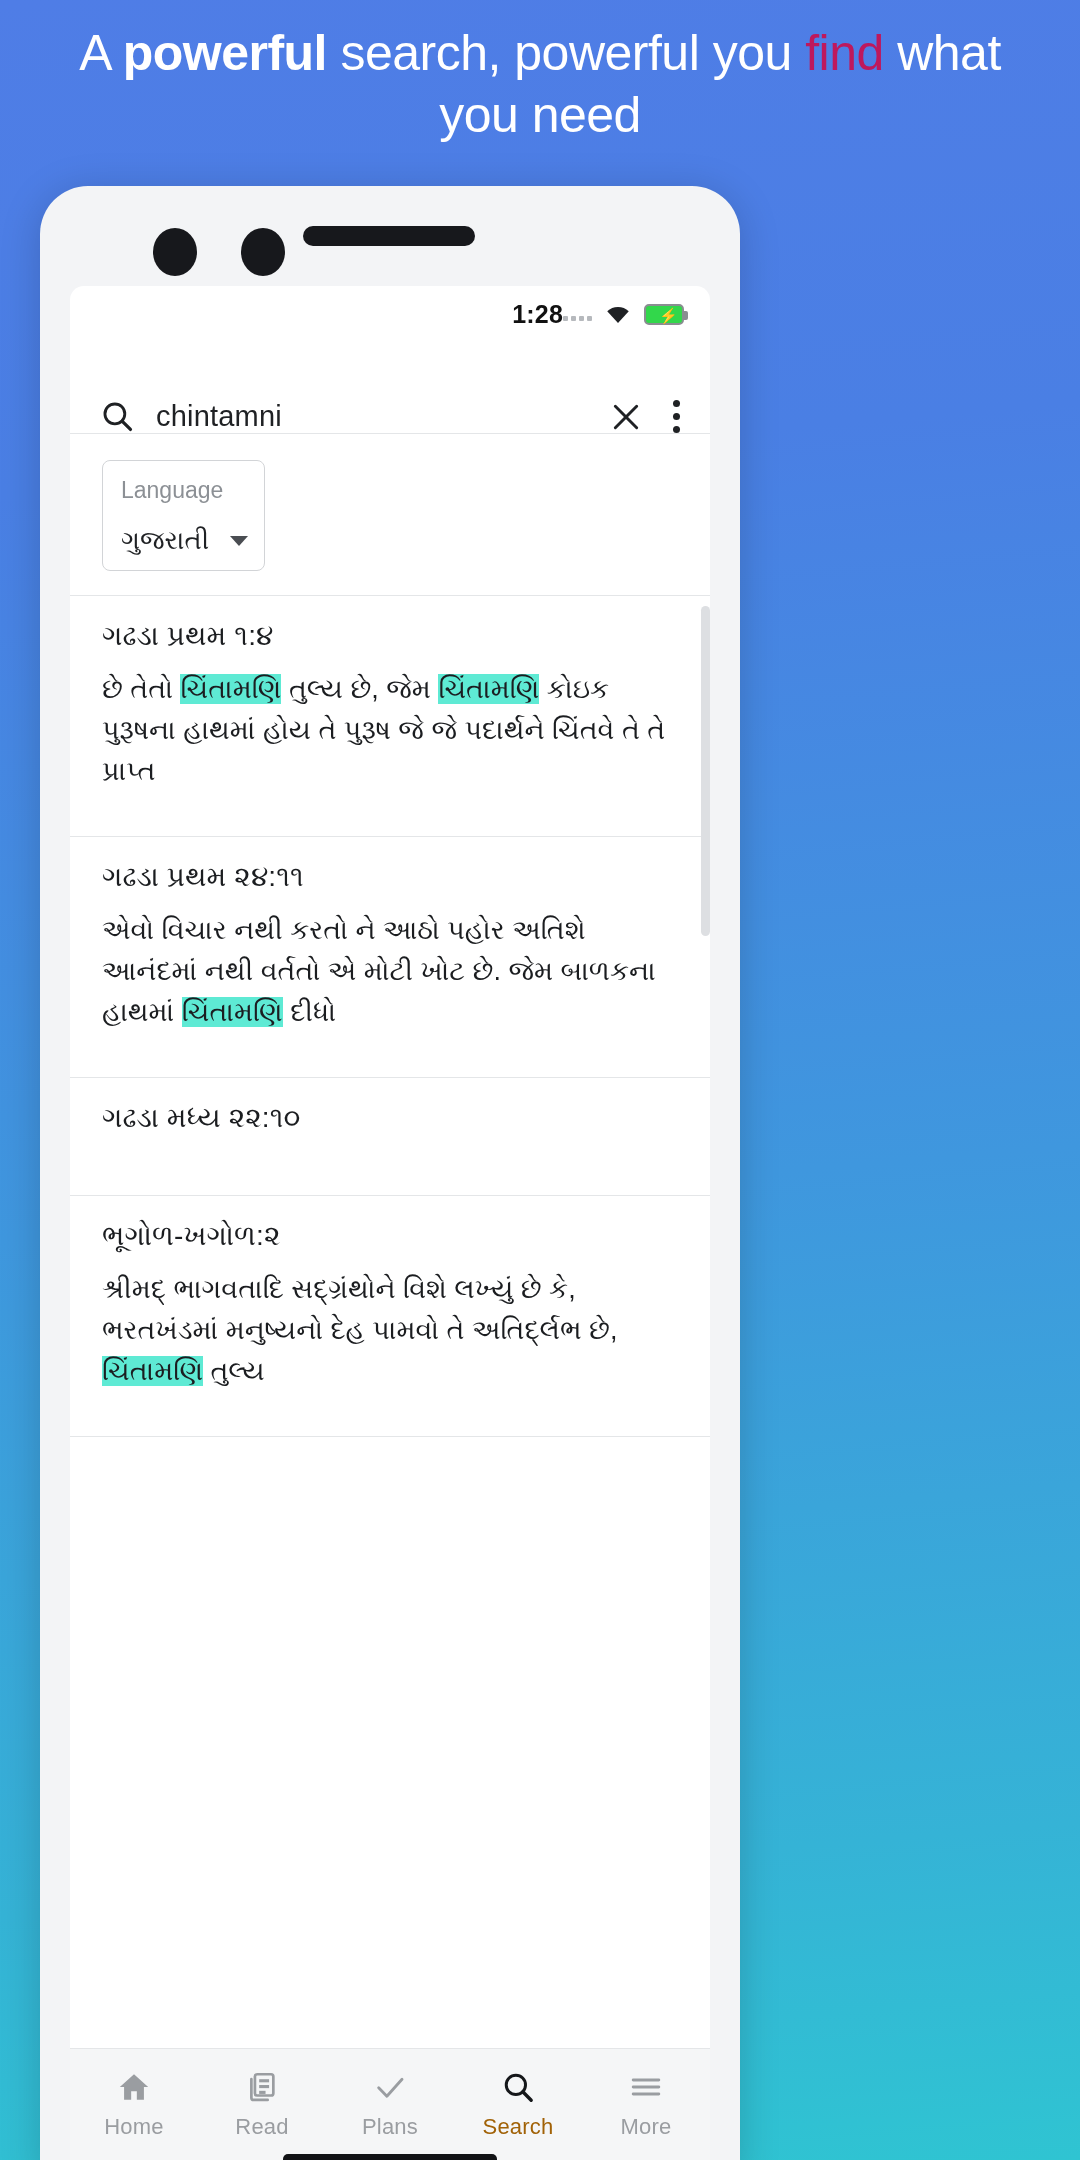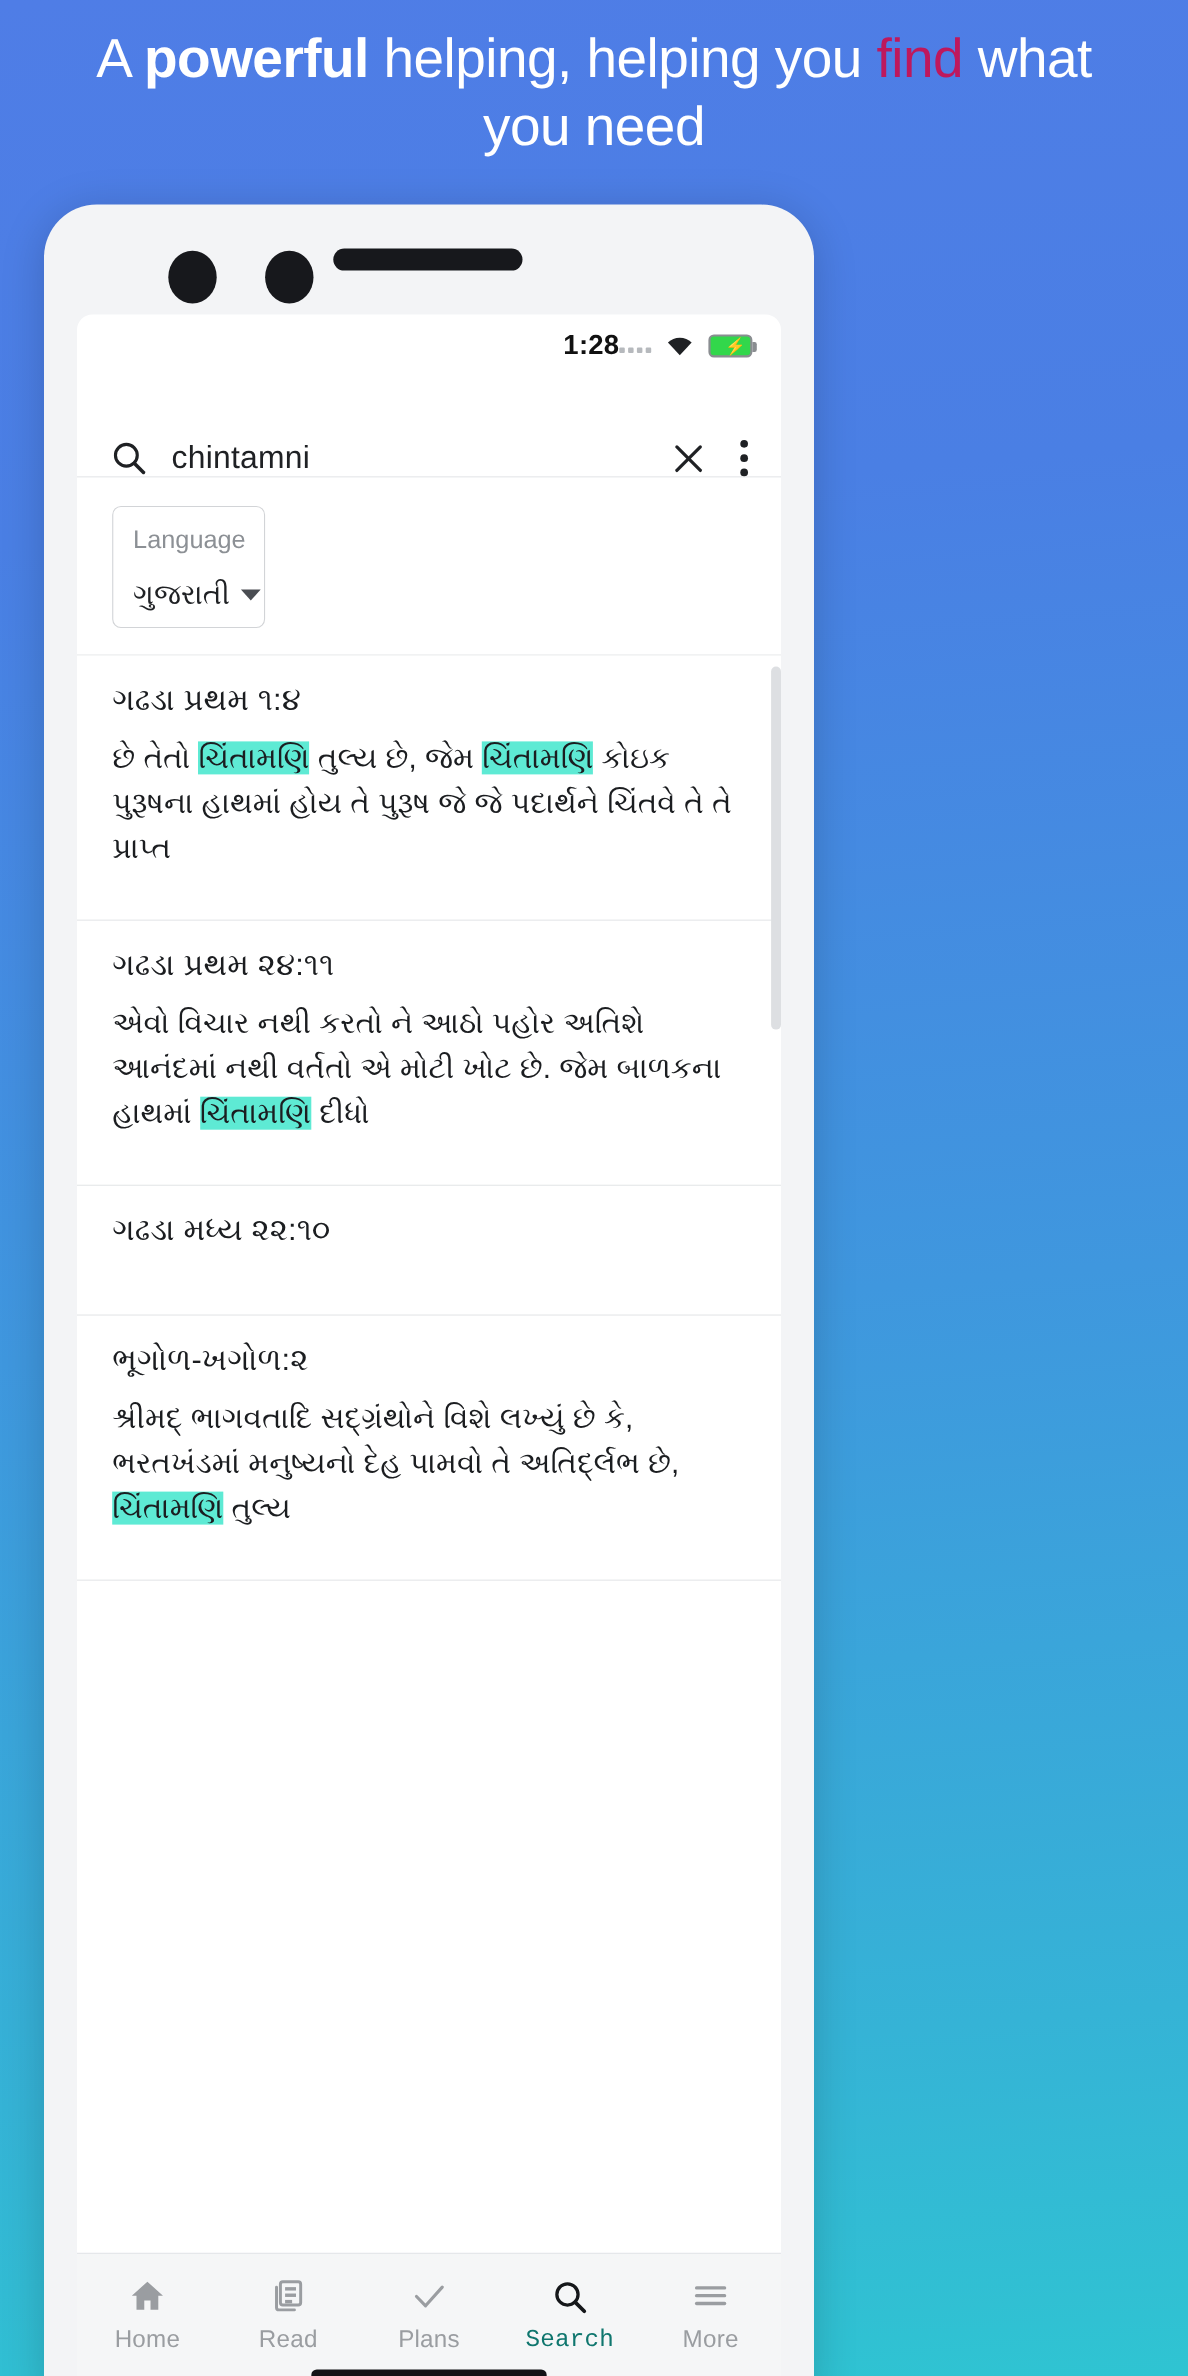--- a/index.html
+++ b/index.html
@@ -138,21 +138,21 @@
     margin-left: 8px; margin-right: 4px;
   }
   .overflow-btn i { width: 7px; height: 7px; background: #1f2124; border-radius: 50%; display: block; }
 
   
   .filter-row {
     padding: 26px 32px 24px 32px;
     border-bottom: 1px solid #e4e6e8;
   }
   .lang-box {
-    width: 139px;
+    width: 163px;
     border: 1.5px solid #d2d4d7;
     border-radius: 8px;
     padding: 16px 16px 14px 18px;
   }
   .lang-label {
     font-size: 23px;
     color: #8c9095;
     margin-bottom: 14px;
   }
   .lang-value-row {
@@ -218,37 +218,37 @@
     justify-content: center;
     gap: 9px;
     padding-bottom: 16px;
   }
   .nav-icon { height: 36px; display: flex; align-items: center; justify-content: center; }
   .nav-label {
     font-size: 22px;
     color: #9a9da1;
     letter-spacing: 0.2px;
   }
-  .nav-item.active .nav-label { color: #0f766e; font-family: Liberation Mono, monospace; }
+  .nav-item.active .nav-label { color: #a16207; }
 
   
   .home-indicator {
     position: absolute;
     left: 50%; transform: translateX(-50%);
     bottom: 12px;
     width: 214px; height: 10px;
     background: #121316;
     border-radius: 6px;
   }
 </style>
 </head>
 <body>
 
 <div class="headline">
-  <span>A </span><span class="bold">powerful</span><span> helping, helping you </span><span class="accent">find</span><span> what you need</span>
+  <span>A </span><span class="bold">powerful</span><span> search, powerful you </span><span class="accent">find</span><span> what you need</span>
 </div>
 
 <div class="phone">
 
   <div class="phone-topbar">
     <div class="cam one"></div>
     <div class="cam two"></div>
     <div class="speaker"></div>
   </div>
 

